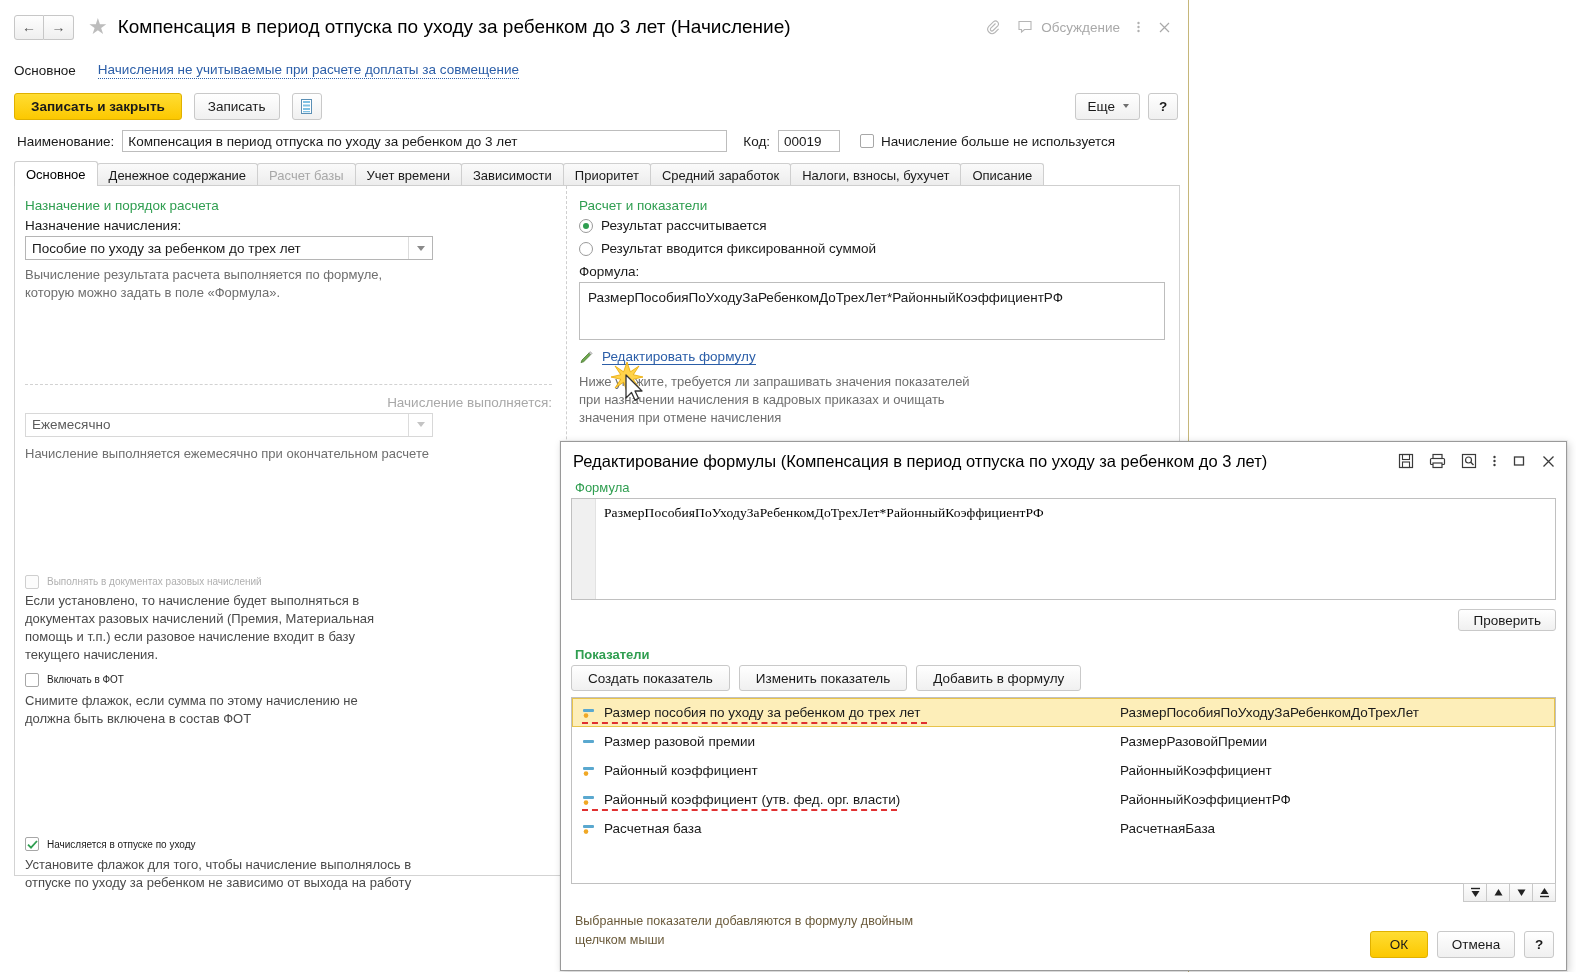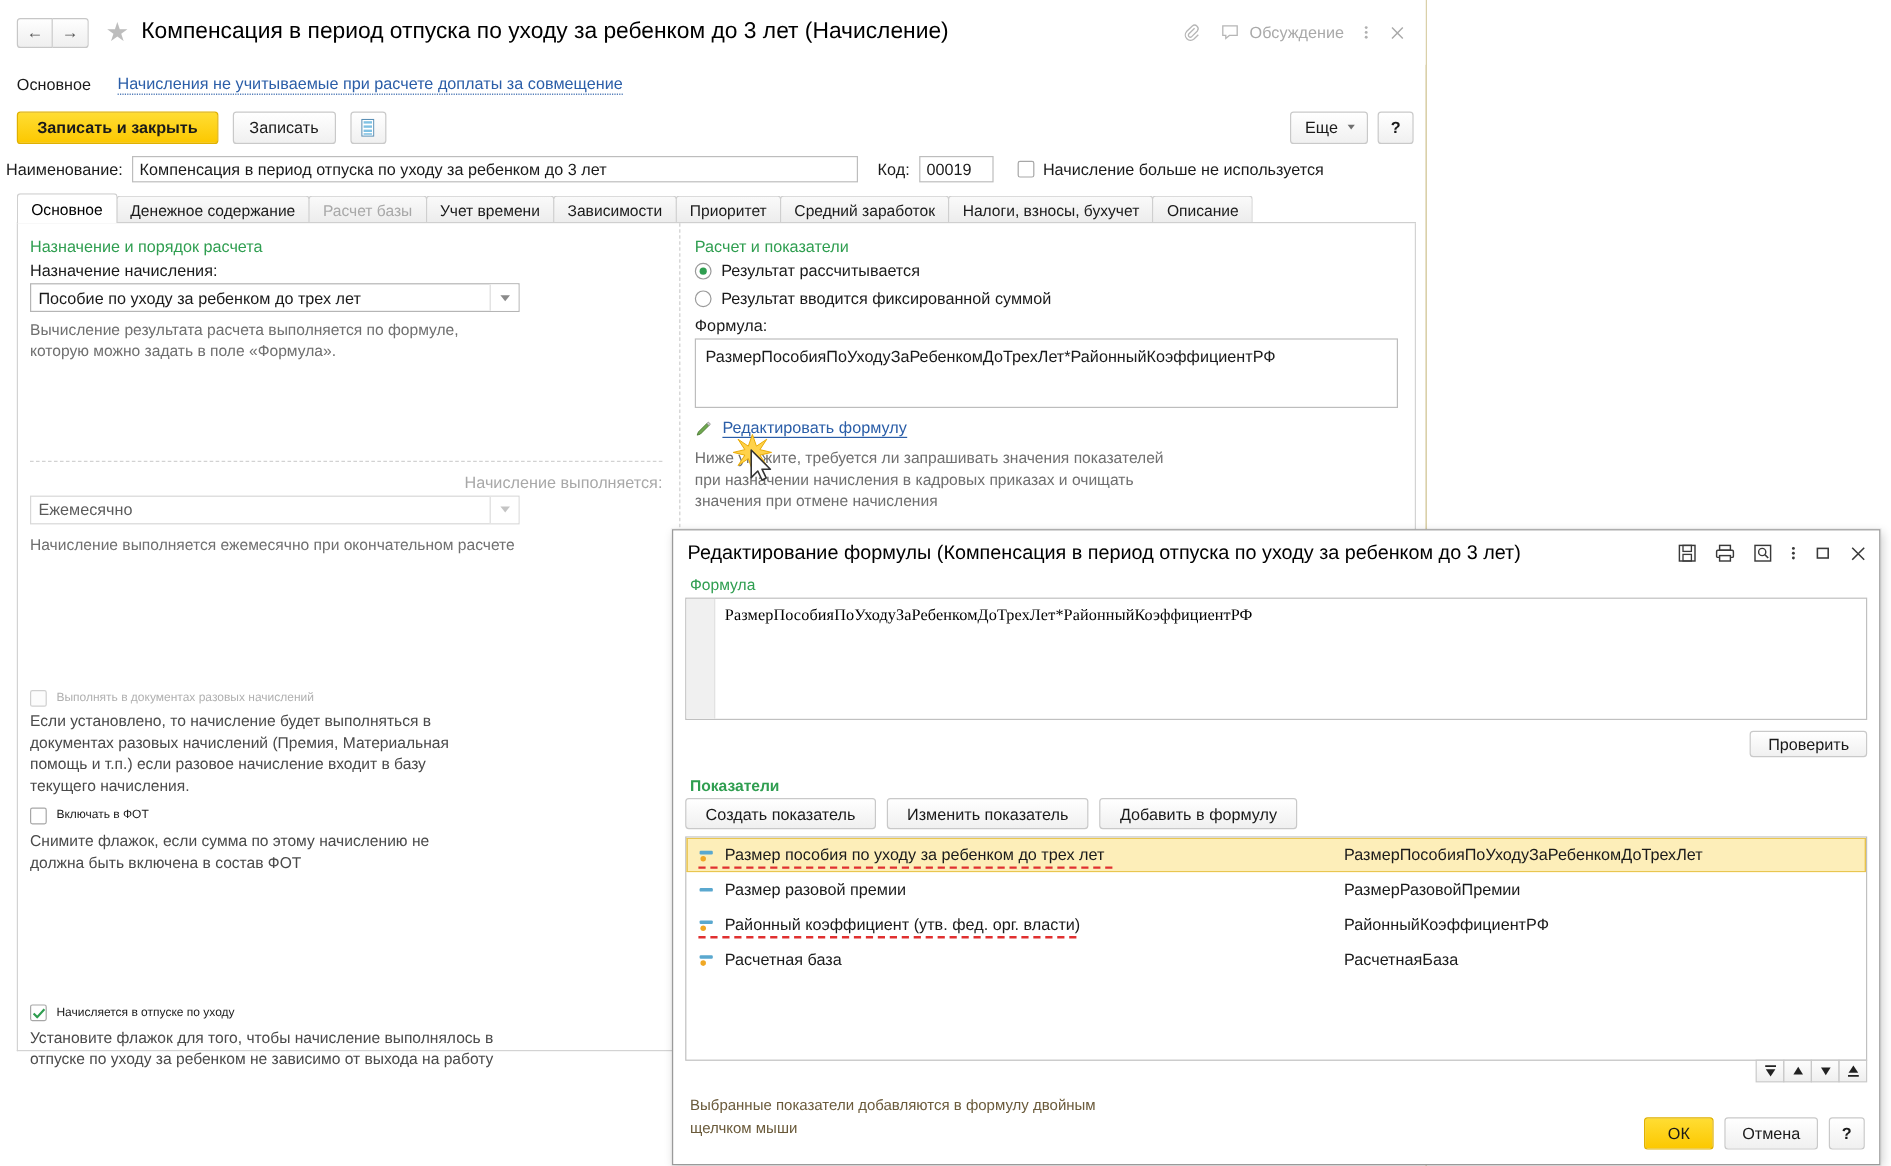--- a/index.html
+++ b/index.html
@@ -59,21 +59,21 @@
   }
   .btn.primary { background: linear-gradient(#ffdd33,#fcc800); border-color:#e0b100; font-weight: bold; padding: 0 16px; }
   .btn.icononly { width: 30px; padding: 0; }
   .cmdbar .gap { width: 12px; }
   .cmdbar-right { margin-left:auto; display:flex; gap: 8px; }
   .btn.more { padding: 0 10px 0 12px; gap: 8px; }
   .caret-dn { width:0;height:0;border-left:3.5px solid transparent;border-right:3.5px solid transparent;border-top:4px solid #6f6f6f; }
   .btn.help { width: 30px; padding:0; font-weight: bold; }
 
   
-  .namerow { display:flex; align-items:center; height:30px; padding-left:5px; gap:8px; }
+  .namerow { display:flex; align-items:center; height:30px; padding-left:17px; gap:8px; }
   .lbl { font-size:13.5px; color:#1a1a1a; }
   .inp {
     border:1px solid #bdbdbd; background:#fff; height:22px; font-size:13.5px; color:#1a1a1a;
     padding: 0 5px; display:flex; align-items:center; font-family: inherit;
   }
   .inp.name { width: 605px; }
   .inp.code { width: 62px; }
   .chk-wrap { display:flex; align-items:center; gap:7px; }
   .chk {
     width:14px;height:14px;border:1px solid #a7a7a7;background:#fff;border-radius:2px;
@@ -491,45 +491,59 @@
                 </svg>
             </span>
             <span class="txt">Размер разовой премии</span>
           </div>
           <div class="c2">
               <span class="txt">РазмерРазовойПремии</span>
             </div>
         </div>
 
 
-
         <div class="lrow">
           <div class="c1">
             <span class="rowicon">
               <svg width="14" height="14" viewBox="0 0 14 14">
                   <rect x="1" y="3" width="11" height="3" rx="1" fill="#5aa8cf"></rect>
                   <circle cx="4" cy="9.6" r="2.3" fill="#f0a825"></circle>
                 </svg>
             </span>
-            <span class="txt">Районный коэффициент (утв. фед. орг. власти)</span>
-            <span class="redline" style="width:315px"></span>
+            <span class="txt">Районный коэффициент</span>
           </div>
           <div class="c2">
-              <span class="txt">РайонныйКоэффициентРФ</span>
+              <span class="txt">РайонныйКоэффициент</span>
             </div>
         </div>
 
         <div class="lrow">
           <div class="c1">
             <span class="rowicon">
               <svg width="14" height="14" viewBox="0 0 14 14">
                   <rect x="1" y="3" width="11" height="3" rx="1" fill="#5aa8cf"></rect>
                   <circle cx="4" cy="9.6" r="2.3" fill="#f0a825"></circle>
                 </svg>
             </span>
+            <span class="txt">Районный коэффициент (утв. фед. орг. власти)</span>
+            <span class="redline" style="width:315px"></span>
+          </div>
+          <div class="c2">
+              <span class="txt">РайонныйКоэффициентРФ</span>
+            </div>
+        </div>
+
+        <div class="lrow">
+          <div class="c1">
+            <span class="rowicon">
+              <svg width="14" height="14" viewBox="0 0 14 14">
+                  <rect x="1" y="3" width="11" height="3" rx="1" fill="#5aa8cf"></rect>
+                  <circle cx="4" cy="9.6" r="2.3" fill="#f0a825"></circle>
+                </svg>
+            </span>
             <span class="txt">Расчетная база</span>
           </div>
           <div class="c2">
               <span class="txt">РасчетнаяБаза</span>
             </div>
         </div>
 
       </div>
 
       <div class="sortbar">

